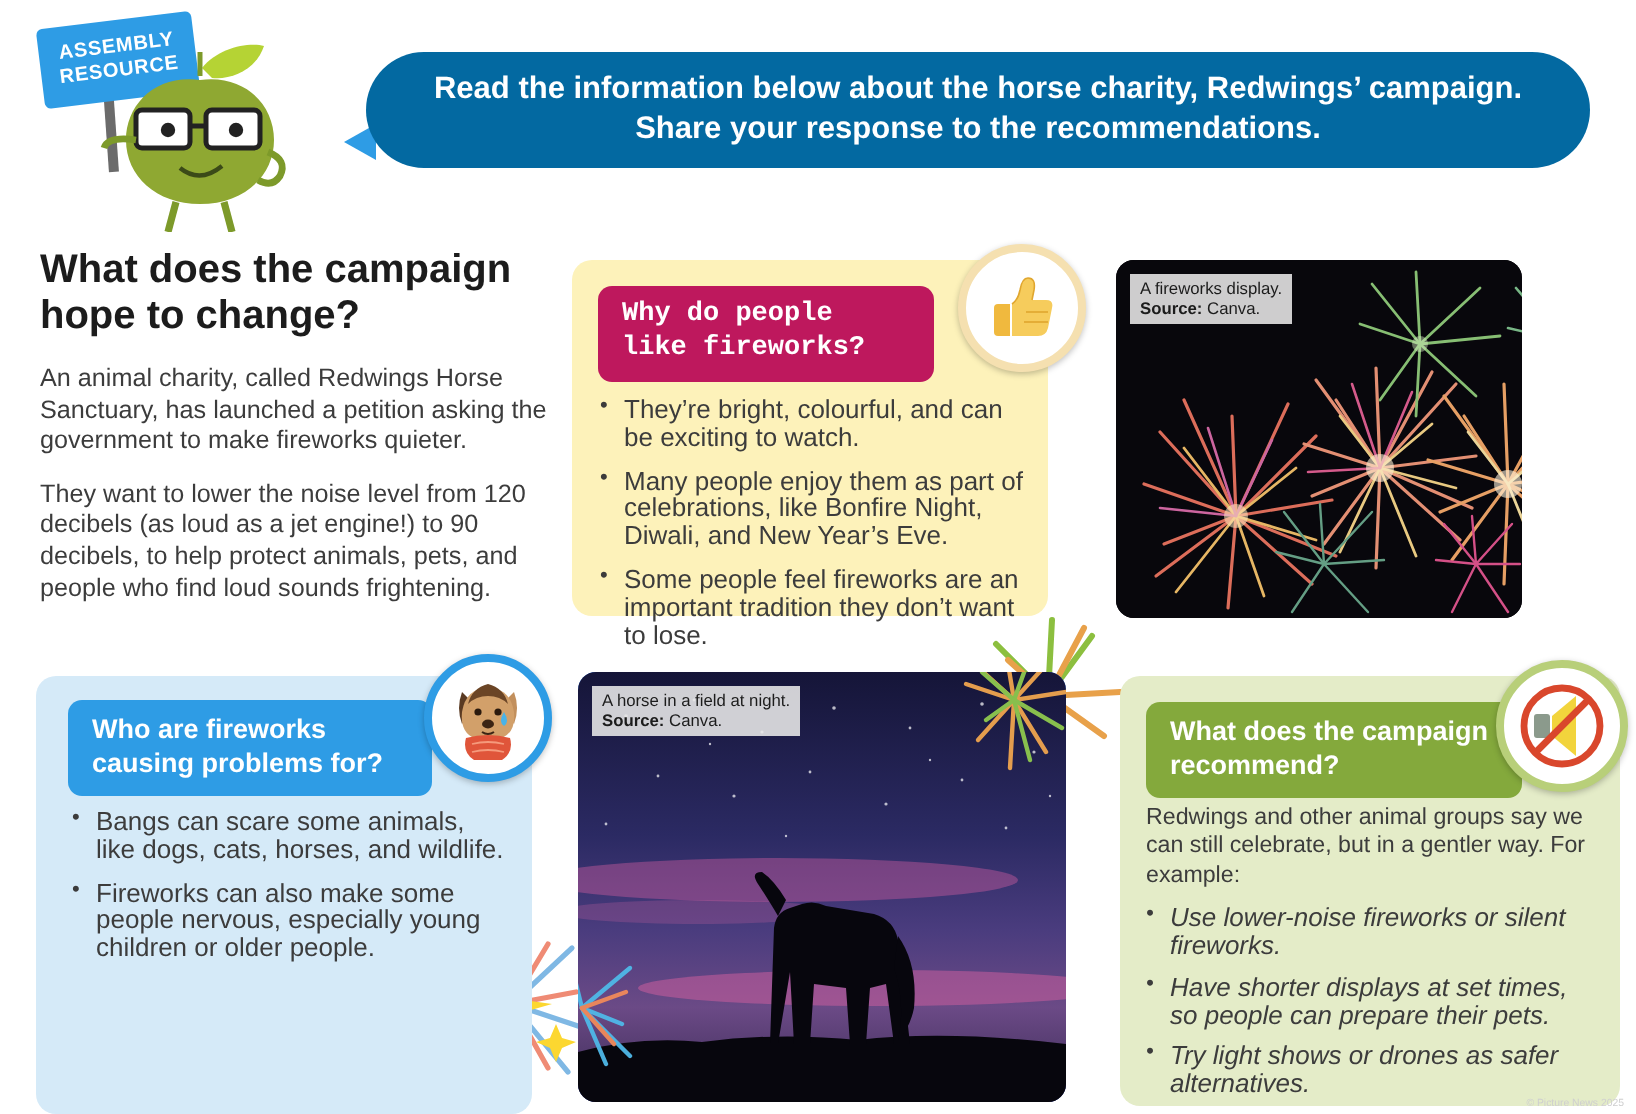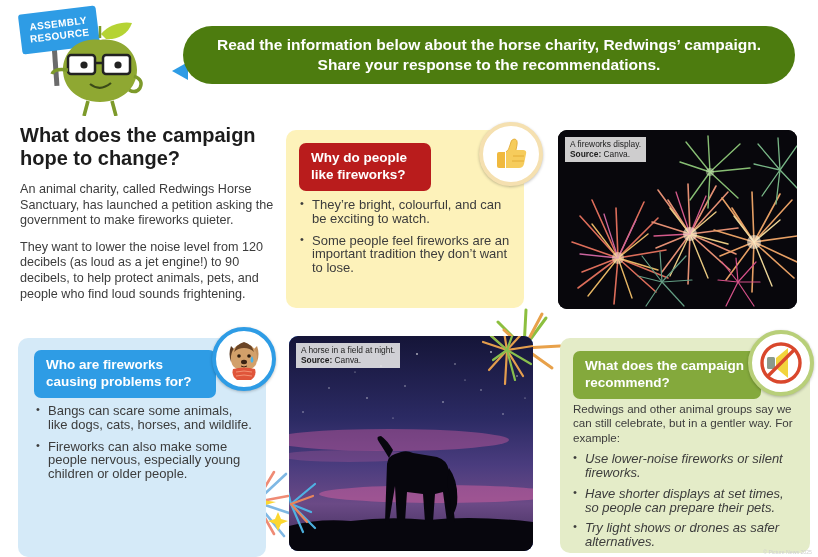--- a/index.html
+++ b/index.html
@@ -20,21 +20,21 @@
     display:flex; flex-direction:column; align-items:center; justify-content:center;
   }
   .sign span {
     color:#ffffff; font-weight:bold; font-size:10px; letter-spacing:.4px;
     line-height:12px; text-align:center;
   }
   .sign-post { position:absolute; left:45px; top:40px; width:5px; height:42px; background:#6b6b6b; transform:rotate(-4deg); }
 
   .bubble {
     position:absolute; left:183px; top:26px; width:612px; height:58px;
-    background:#4d7c0f; border-radius:29px;
+    background:#0369a1; border-radius:29px;
     display:flex; align-items:center; 
   }
   .bubble-tail {
     position:absolute; left:172px; top:62px; width:0; height:0;
     border-top:9px solid transparent; border-bottom:9px solid transparent;
     border-right:16px solid #2e9ce5;
   }
   .bubble p {
     color:#ffffff; font-weight:bold; font-size:15.5px; line-height:20px;
     text-align:center; padding:0 18px;
@@ -61,21 +61,21 @@
     position:relative; padding-left:12px; margin-bottom:8px;
     font-size:13px; line-height:13.8px; color:#3c3c3c;
   }
   .card li::before {
     content:"•"; position:absolute; left:0; top:-1px; font-size:11px;
   }
   .card .intro { font-size:11.6px; line-height:14.4px; color:#3c3c3c; margin-bottom:7px; }
 
   
   #card-like { left:286px; top:130px; width:238px; height:178px; background:#fdf2ba; }
-  #card-like .card-title { left:13px; top:13px; width:132px; background:#b91c1c; }
+  #card-like .card-title { left:13px; top:13px; width:168px; background:#be185d;font-family:Liberation Mono, monospace; }
   #card-like ul { position:absolute; left:14px; top:68px; width:212px; }
 
   
   #card-problems { left:18px; top:338px; width:248px; height:219px; background:#d5eaf8; }
   #card-problems .card-title { left:16px; top:12px; width:182px; background:#2e9ce5; }
   #card-problems ul { position:absolute; left:18px; top:66px; width:216px; }
 
   
   #card-recommend { left:560px; top:338px; width:250px; height:215px; background:#e4ecc8; }
   #card-recommend .card-title { left:13px; top:13px; width:188px; background:#84a93c; }
@@ -87,21 +87,21 @@
     position:absolute; border-radius:50%; background:#ffffff;
     display:flex; align-items:center; justify-content:center;
     box-shadow:0 1px 3px rgba(0,0,0,.25);
   }
   #badge-thumb { left:479px; top:122px; width:64px; height:64px; border:4px solid #f5e0b0; }
   #badge-dog   { left:212px; top:327px; width:64px; height:64px; border:4px solid #2e9ce5; }
   #badge-mute  { left:748px; top:330px; width:66px; height:66px; border:4px solid #b8cf79; }
 
   
   .photo { position:absolute; border-radius:9px; overflow:hidden; }
-  #photo-fireworks { left:558px; top:130px; width:239px; height:179px; background:#07060a; }
+  #photo-fireworks { left:558px; top:130px; width:203px; height:179px; background:#07060a; }
   #photo-horse     { left:289px; top:336px; width:244px; height:215px; background:#3b82f6; }
 
   .caption {
     position:absolute; left:7px; top:7px; z-index:5;
     background:rgba(233,233,233,.88); padding:2px 5px;
     font-size:8.4px; line-height:10.4px; color:#1c1c1c; white-space:nowrap;
   }
   .caption b { font-weight:bold; }
 
   .burst { position:absolute; border-radius:50%; }
@@ -187,20 +187,21 @@
       <path d="M46 50 L74 70"></path>
         <path d="M46 50 L82 48"></path>
         <path d="M46 50 L64 16"></path>
     </g>
   </svg>
 
   <div class="card" id="card-like">
     <div class="card-title">Why do people like fireworks?</div>
     <ul>
       <li>They’re bright, colourful, and can be exciting to watch.</li>
+      <li>Many people enjoy them as part of celebrations, like Bonfire Night, Diwali, and New Year’s Eve.</li>
       <li>Some people feel fireworks are an important tradition they don’t want to lose.</li>
     </ul>
   </div>
 
   <div class="card" id="card-problems">
     <div class="card-title">Who are fireworks causing problems for?</div>
     <ul>
       <li>Bangs can scare some animals, like dogs, cats, horses, and wildlife.</li>
       <li>Fireworks can also make some people nervous, especially young children or older people.</li>
     </ul>

